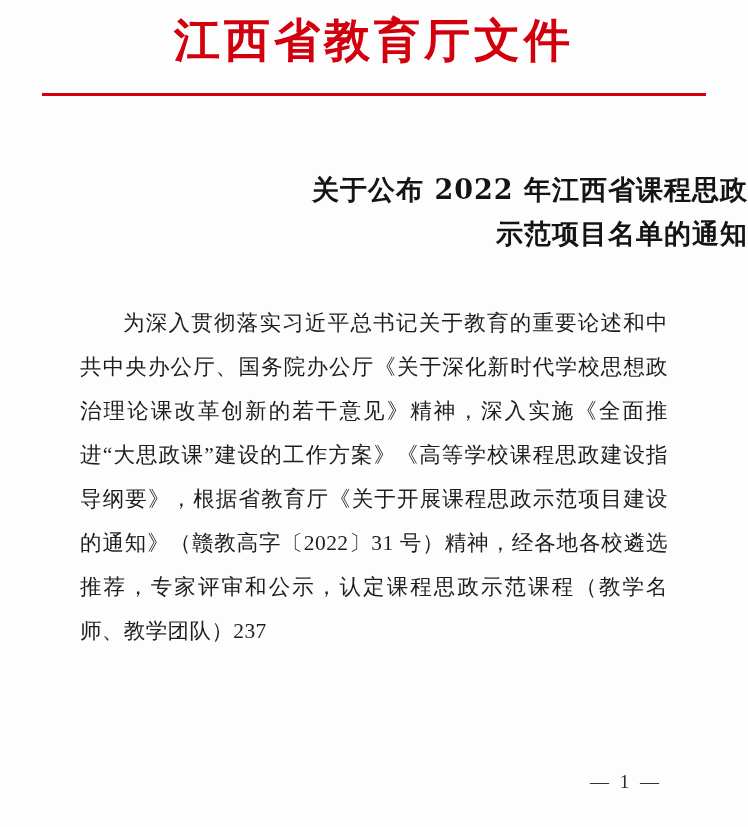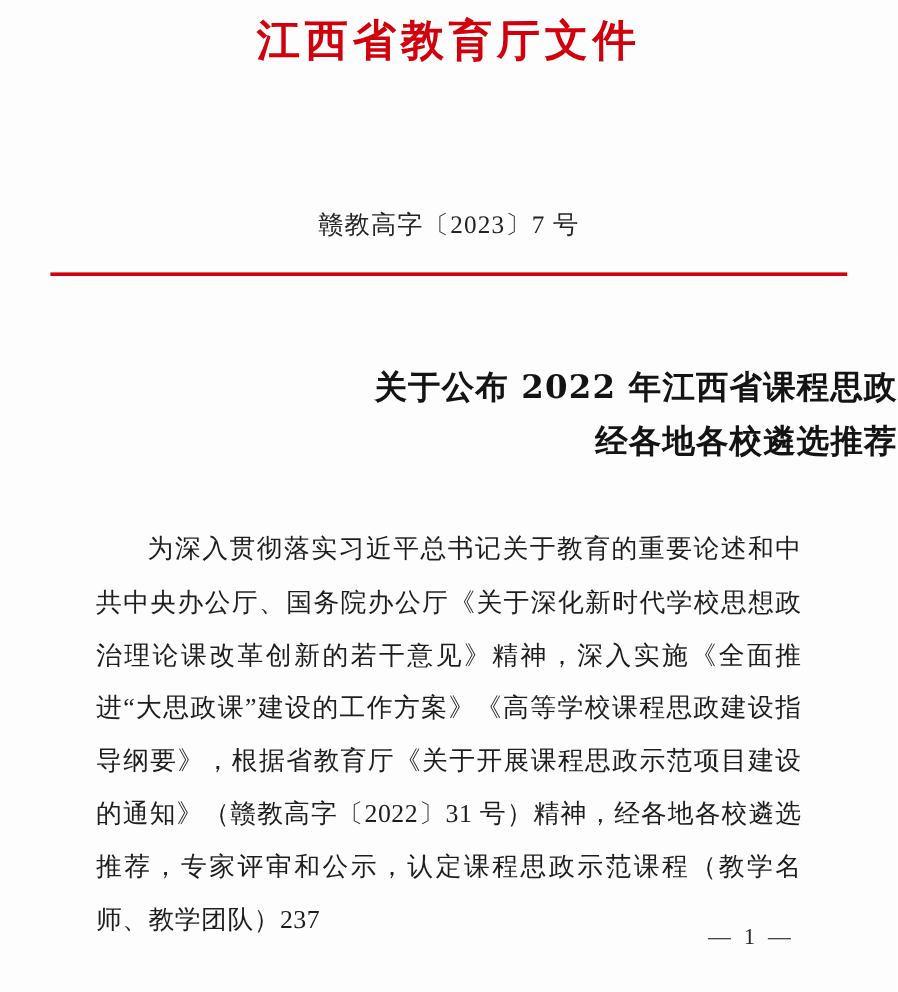--- a/index.html
+++ b/index.html
@@ -23,21 +23,21 @@
     box-sizing: border-box;
   }
   .masthead {
     text-align: center;
     padding-top: 14px;
   }
   .masthead-title {
     color: #d2000d;
     font-family: "DejaVu Serif", "Liberation Serif", serif;
     font-weight: bold;
-    font-size: 36px;
+    font-size: 46px;
     letter-spacing: 4px;
     line-height: 1.15;
     white-space: nowrap;
   }
   .doc-number {
     text-align: center;
     margin-top: 118px;
     font-size: 21px;
     letter-spacing: 1px;
     color: #232323;
@@ -90,27 +90,26 @@
 </style>
 </head>
 <body>
 
 <div class="page">
 
   <div class="masthead">
     <div class="masthead-title">江西省教育厅文件</div>
   </div>
 
-  <div class="doc-number">赣教高字〔2023〕7 号</div>
 
   <div class="red-rule"></div>
 
   <div class="doc-title">
     <span class="line">关于公布 2022 年江西省课程思政</span>
-    <span class="line">经各地各校遴选推荐</span>
+    <span class="line">示范项目名单的通知</span>
   </div>
 
   <div class="body-block">
     <p class="para">为深入贯彻落实习近平总书记关于教育的重要论述和中共中央办公厅、国务院办公厅《关于深化新时代学校思想政治理论课改革创新的若干意见》精神，深入实施《全面推进“大思政课”建设的工作方案》《高等学校课程思政建设指导纲要》，根据省教育厅《关于开展课程思政示范项目建设的通知》（赣教高字〔2022〕31 号）精神，经各地各校遴选推荐，专家评审和公示，认定课程思政示范课程（教学名师、教学团队）237</p>
   </div>
 
   <div class="page-number">— 1 —</div>
 
 </div>
 

